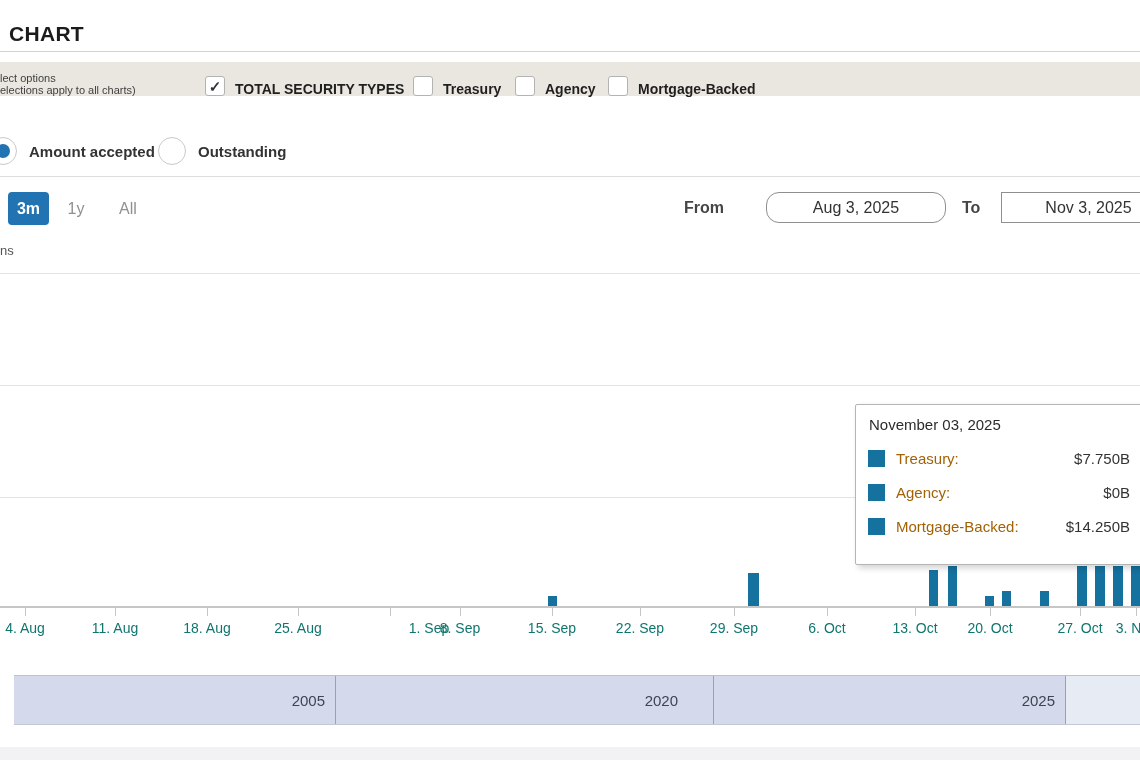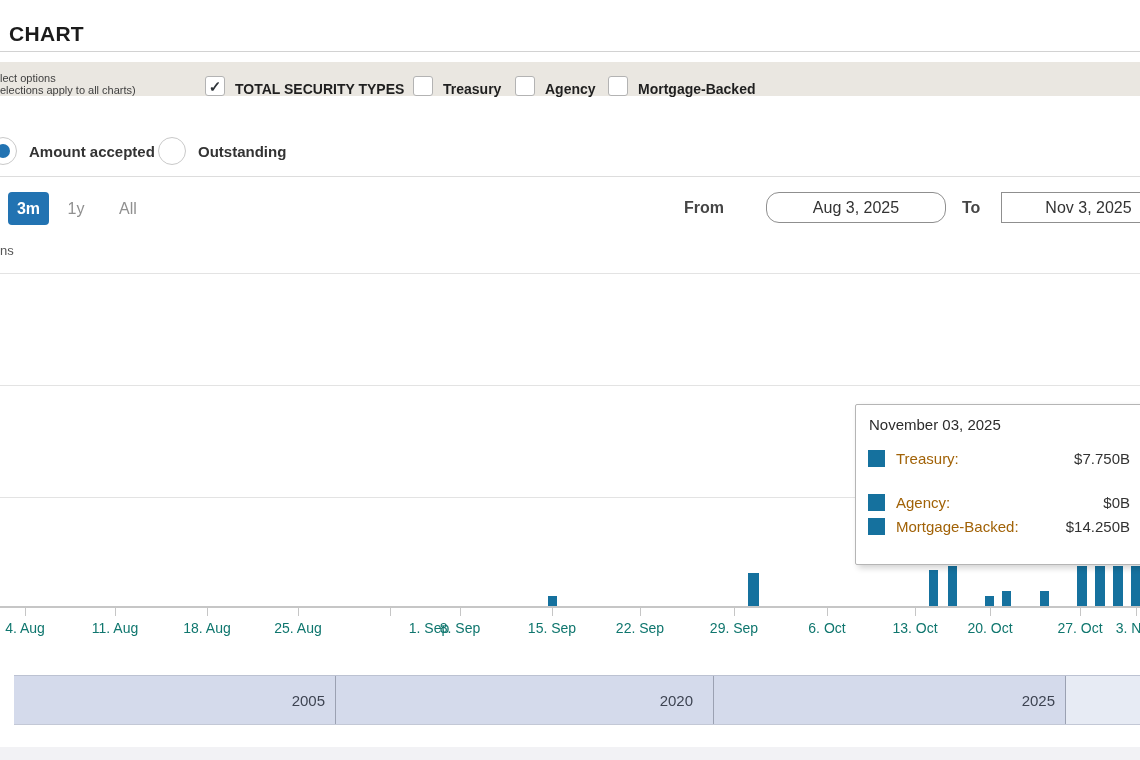--- a/index.html
+++ b/index.html
@@ -164,36 +164,36 @@
     </div>
 
   <div class="tooltip">
     <div class="tooltip-title">November 03, 2025</div>
     <div id="tooltip-rows">
         <div class="tt-row" style="top: 36px;">
           <span class="tt-square"></span>
           <span class="tt-label">Treasury:</span>
           <span class="tt-value">$7.750B</span>
         </div>
-        <div class="tt-row" style="top: 80px;">
+        <div class="tt-row" style="top: 70px;">
           <span class="tt-square"></span>
           <span class="tt-label">Agency:</span>
           <span class="tt-value">$0B</span>
         </div>
         <div class="tt-row" style="top: 104px;">
           <span class="tt-square"></span>
           <span class="tt-label">Mortgage-Backed:</span>
           <span class="tt-value">$14.250B</span>
         </div>
       </div>
   </div>
 
   <div class="navigator" id="navigator">
       <div class="nav-window" style="left: 1051px; width: 75px;"></div>
       <div class="nav-divider" style="left: 321px;"></div>
       <div class="nav-year" style="right: 815px;">2005</div>
       <div class="nav-divider" style="left: 699px;"></div>
-      <div class="nav-year" style="right: 447px; margin-left: 40px;">2020</div>
+      <div class="nav-year" style="right: 462px; margin-left: 40px;">2020</div>
       <div class="nav-divider" style="left: 1051px;"></div>
       <div class="nav-year" style="right: 85px;">2025</div>
     </div>
   <div class="bottom-strip"></div>
 </div>
 
 </body></html>

